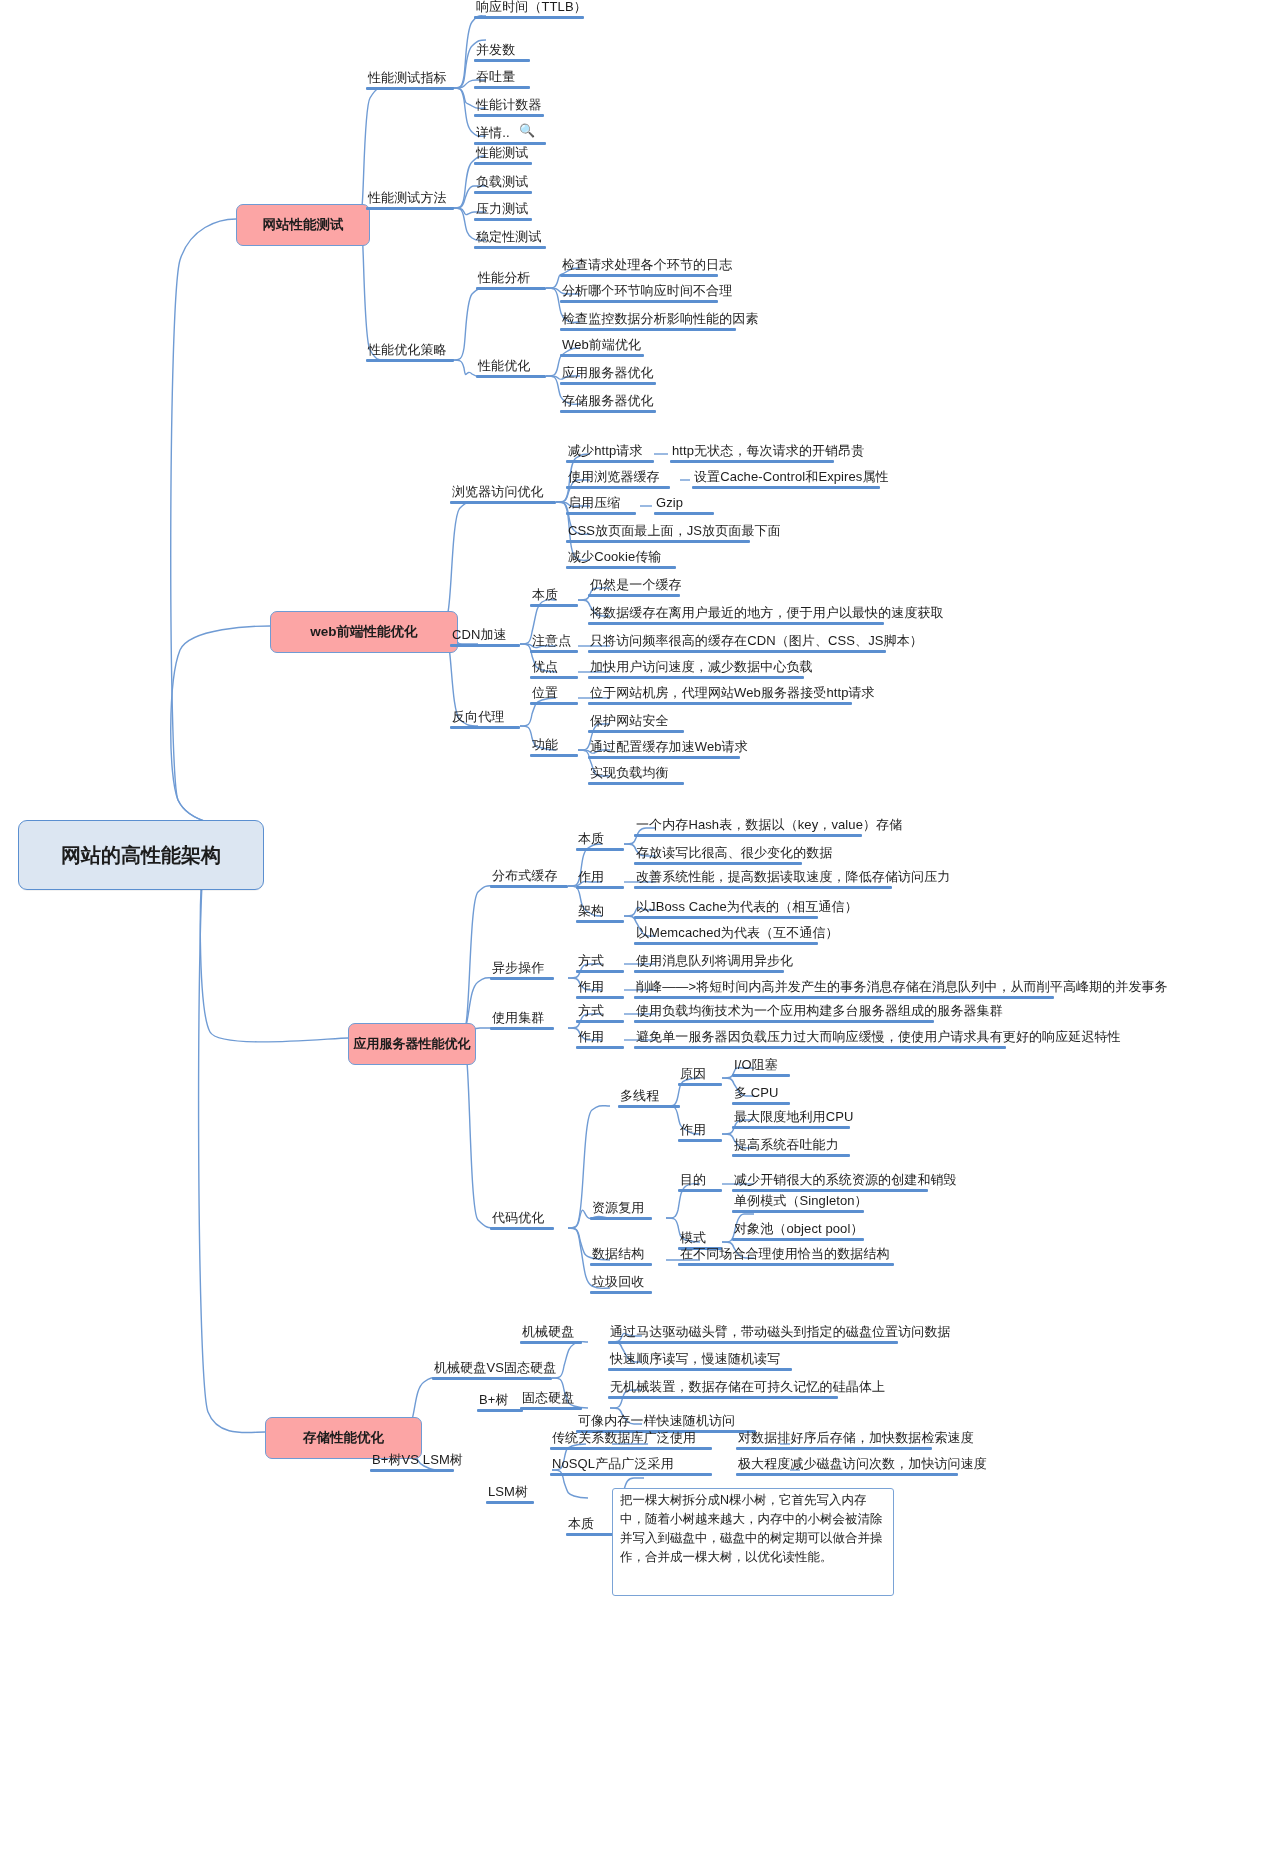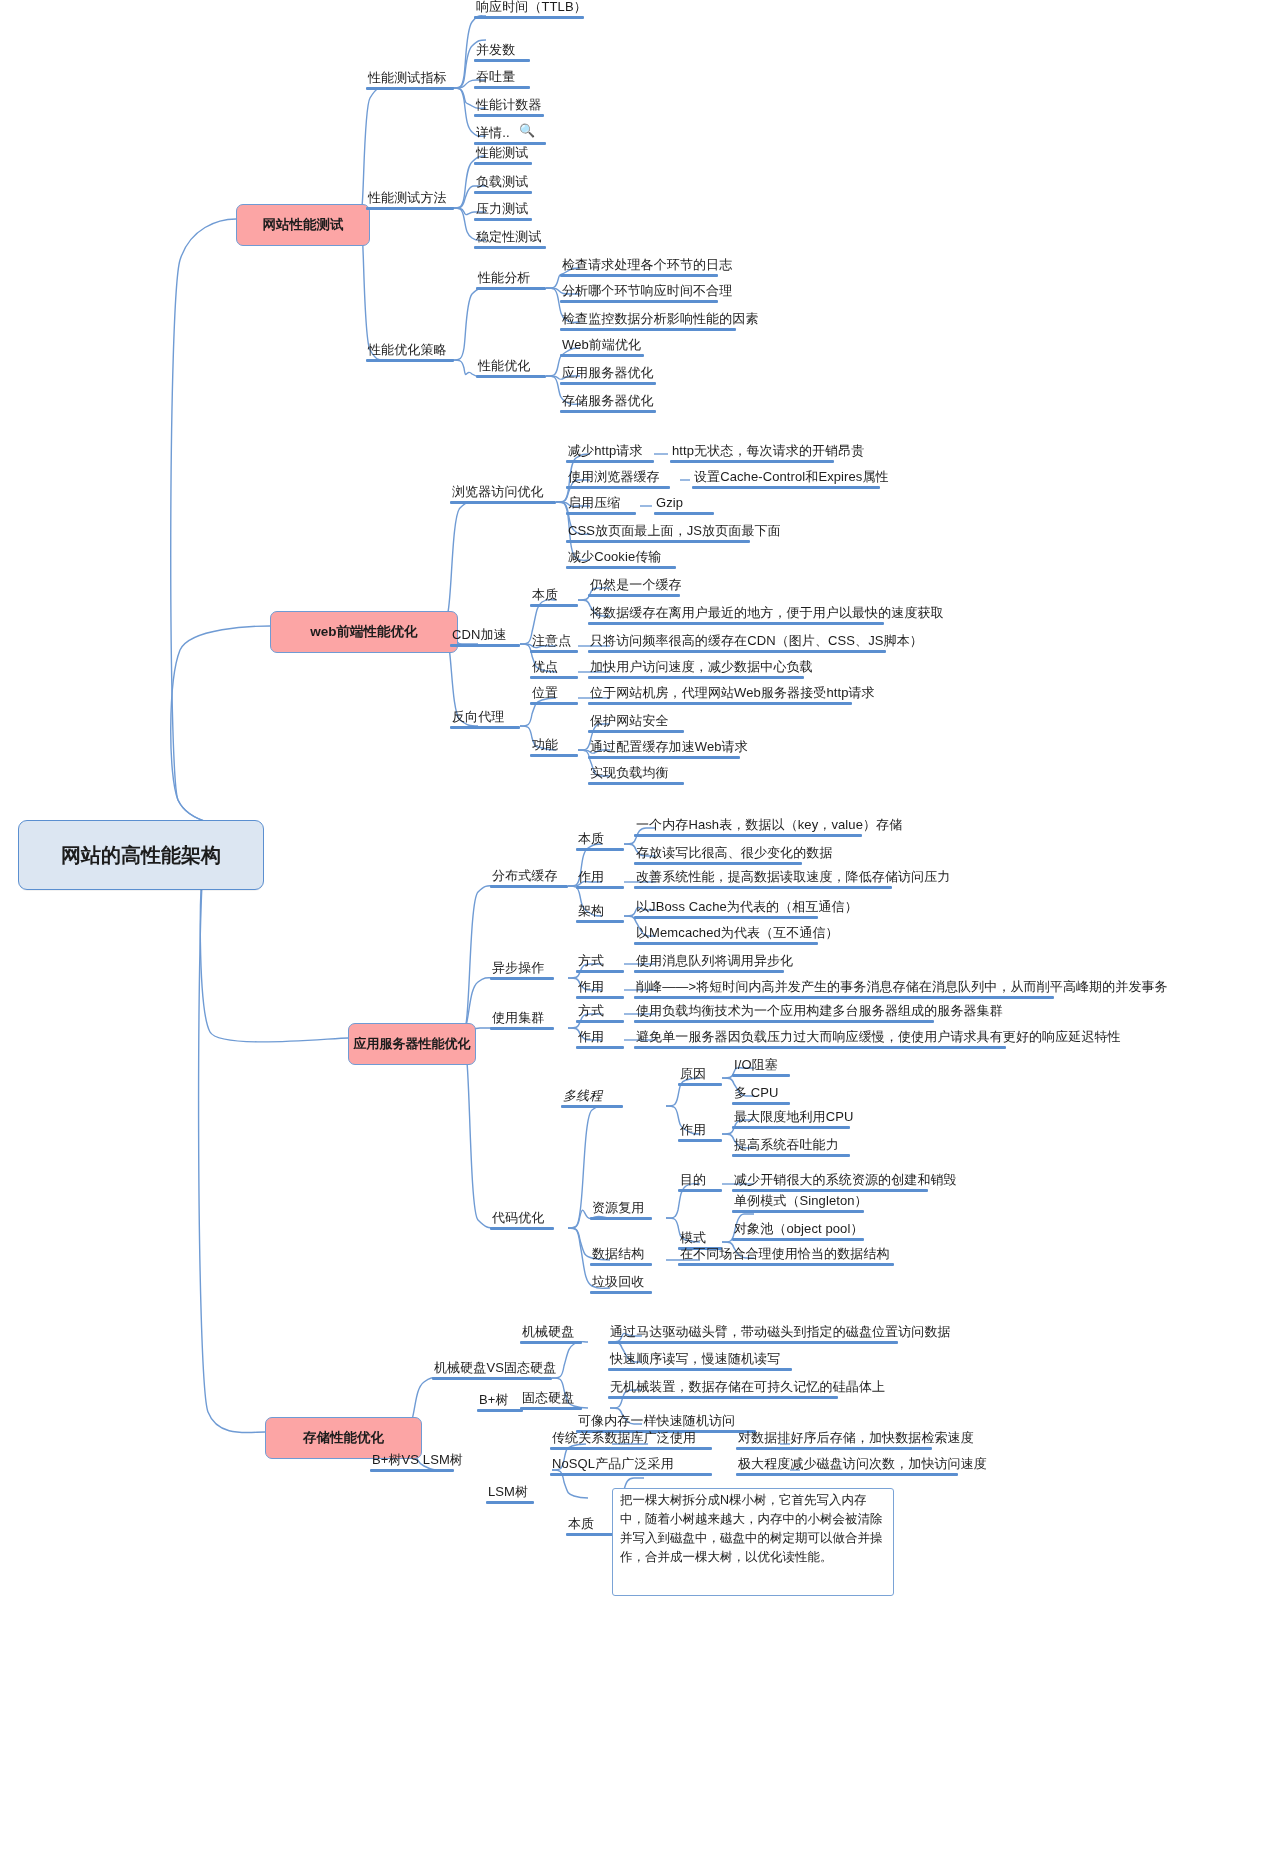--- a/index.html
+++ b/index.html
@@ -519,21 +519,21 @@
   <div class="node" style="left:634px;top:1030px;width:372px;">
     <span class="txt">避免单一服务器因负载压力过大而响应缓慢，使使用户请求具有更好的响应延迟特性</span>
     <span class="rule"></span>
   </div>
 
   <div class="node" style="left:490px;top:1211px;width:64px;">
     <span class="txt">代码优化</span>
     <span class="rule"></span>
   </div>
 
-  <div class="node" style="left:561px;top:1089px;width:62px;font-style:italic;">
+  <div class="node" style="left:618px;top:1089px;width:62px;">
     <span class="txt">多线程</span>
     <span class="rule"></span>
   </div>
   <div class="node" style="left:678px;top:1067px;width:44px;">
     <span class="txt">原因</span>
     <span class="rule"></span>
   </div>
   <div class="node" style="left:732px;top:1058px;width:58px;">
     <span class="txt">I/O阻塞</span>
     <span class="rule"></span>

